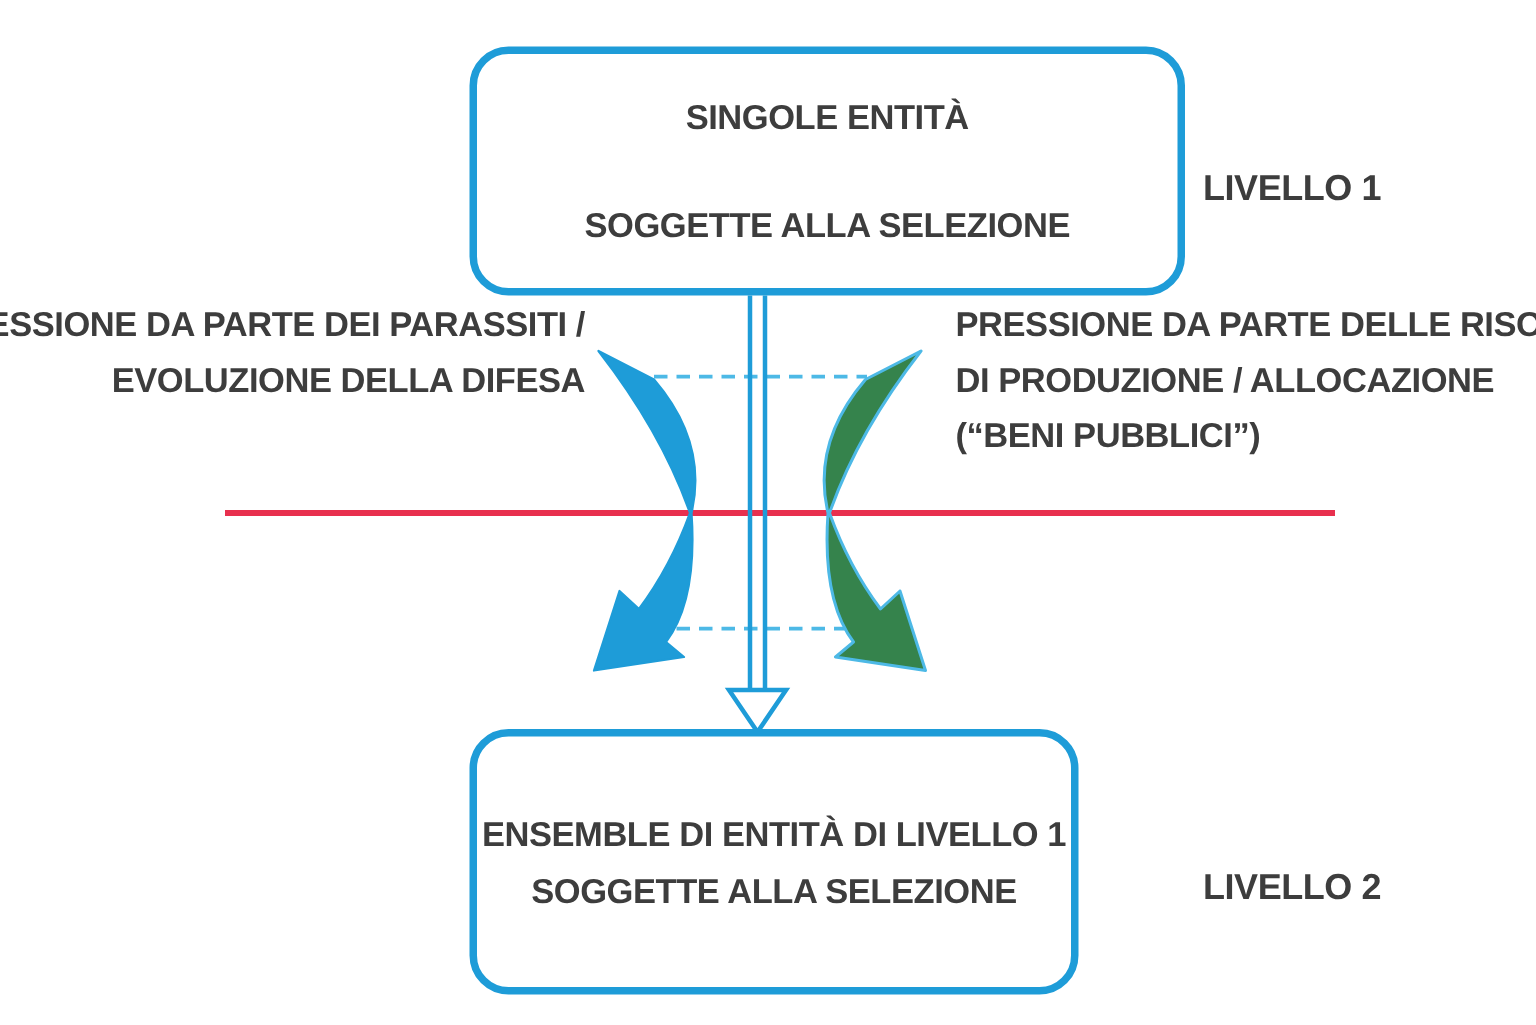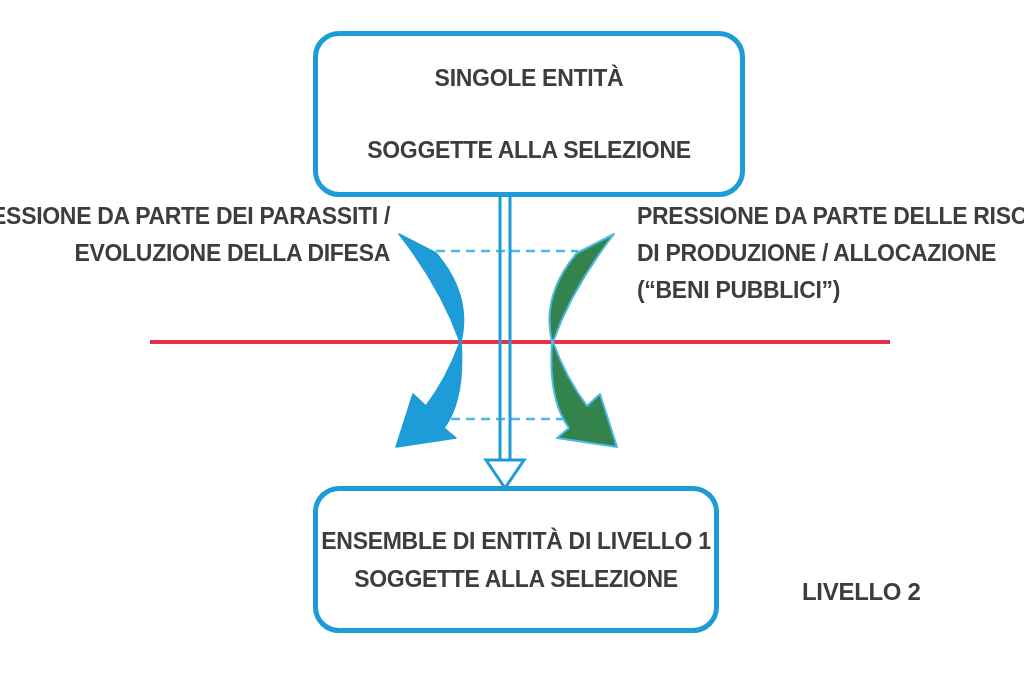--- a/index.html
+++ b/index.html
@@ -21,22 +21,22 @@
   .box{
     position:absolute;
     box-sizing:border-box;
     border:5px solid var(--blue);
     border-radius:26px;
     background:#ffffff;
     display:flex;flex-direction:column;
     align-items:center;justify-content:center;
     text-align:center;
   }
-  .box-top{left:313px;top:31px;width:432px;height:166px;gap:34px;}
-  .box-bottom{left:313px;top:486px;width:406px;height:147px;}
+  .box-top{left:313px;top:31px;width:477px;height:166px;gap:34px;}
+  .box-bottom{left:313px;top:486px;width:406px;height:177px;}
   .box-line{
     font-size:23px;font-weight:700;color:var(--text);
     line-height:38px;letter-spacing:-0.3px;white-space:nowrap;
   }
   .side-label{
     position:absolute;
     font-size:23px;font-weight:700;color:var(--text);
     line-height:37px;letter-spacing:-0.3px;white-space:nowrap;
   }
   .label-left{right:634px;top:198px;text-align:right;}
@@ -106,15 +106,16 @@
     <div>PRESSIONE DA PARTE DEI PARASSITI /</div>
     <div>EVOLUZIONE DELLA DIFESA</div>
   </div>
 
   <div class="side-label label-right">
     <div>PRESSIONE DA PARTE DELLE RISORSE</div>
     <div>DI PRODUZIONE / ALLOCAZIONE</div>
     <div>(“BENI PUBBLICI”)</div>
   </div>
 
+  <div class="level-label level-1">LIVELLO 1</div>
   <div class="level-label level-2">LIVELLO 2</div>
 
 </div>
 
 </body></html>

